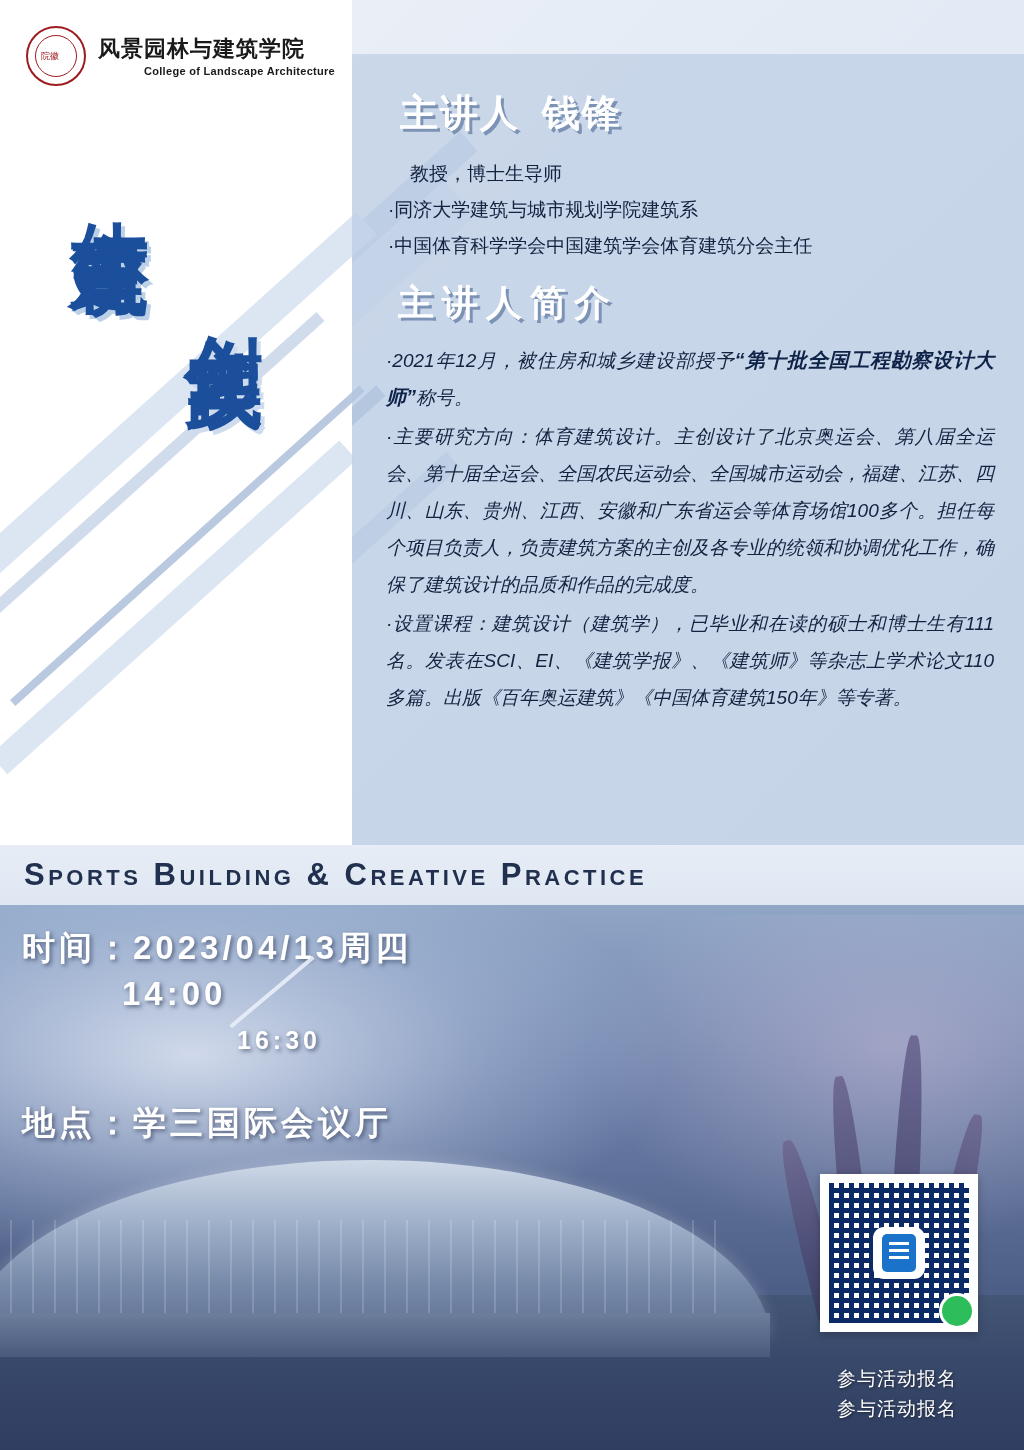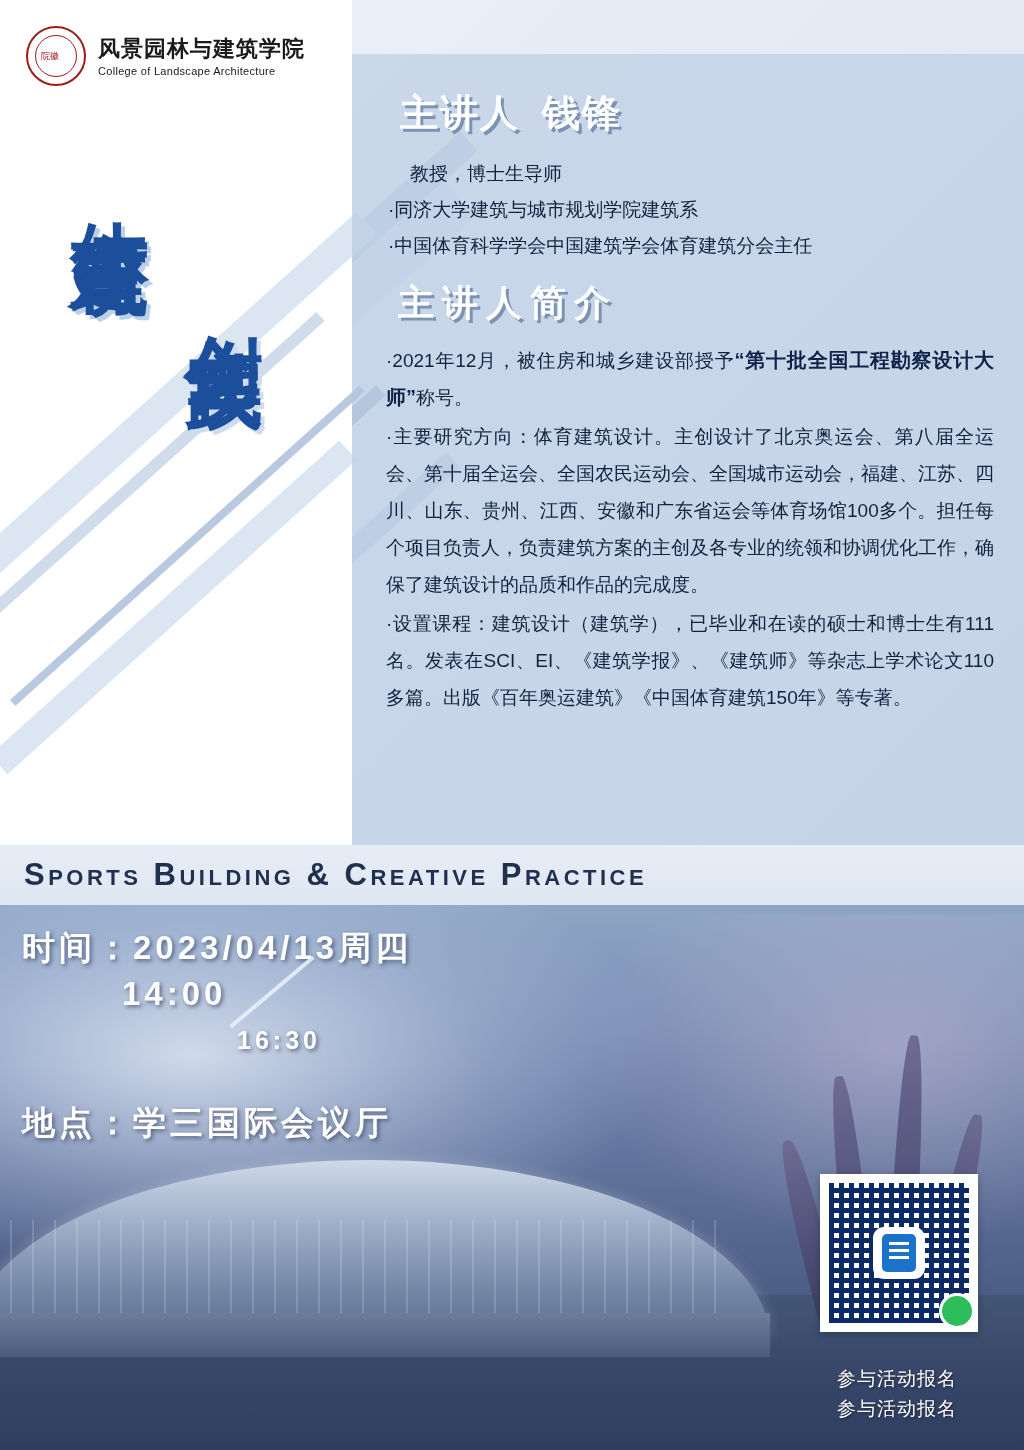--- a/index.html
+++ b/index.html
@@ -42,21 +42,21 @@
   }
   .logo-mark:after{
     content:"";position:absolute;left:7px;top:7px;right:7px;bottom:7px;
     border:1px solid #9d1c20;border-radius:50%;
   }
   .logo-mark span{
     position:absolute;left:0;right:12px;top:50%;transform:translateY(-50%);
     text-align:center;font-size:9px;color:#9d1c20;letter-spacing:0px;line-height:10px;
   }
   .logo-text .cn{font-size:22px;font-weight:bold;color:#1a1a1a;letter-spacing:1px;line-height:26px;}
-  .logo-text .en{font-size:11px;font-weight:normal;color:#1a1a1a;letter-spacing:.3px;margin-top:3px;}
+  .logo-text .en{font-size:11px;font-weight:bold;color:#1a1a1a;letter-spacing:.3px;margin-top:3px;margin-left:46px;}
 
   
   .vtitle{
     position:absolute;writing-mode:vertical-rl;text-orientation:upright;
     font-weight:bold;letter-spacing:6px;
     font-family:"Liberation Sans","DejaVu Sans",sans-serif;
   }
   .vtitle1{
     left:58px;top:160px;font-size:78px;color:#1b4f9c;
     text-shadow:4px 4px 0 #bcd0e8;
@@ -79,21 +79,21 @@
   .h-speaker .name{margin-left:22px;}
   .bul{
     font-size:19px;line-height:34px;color:#13233f;margin:0 0 2px 6px;
   }
   .bul .ind{display:inline-block;margin-left:22px;}
   .h-intro{
     font-size:36px;font-weight:bold;color:#ffffff;letter-spacing:8px;
     text-shadow:3px 3px 0 #7d93b5;margin:16px 0 14px 16px;
   }
   .para{
-    font-size:19px;line-height:37px;color:#13233f;margin:0 0 2px 4px;text-align:justify;
+    font-size:19px;line-height:37px;color:#13233f;margin:0 0 2px 4px;text-align:justify;font-style:italic;
   }
   .para b.em{
     font-weight:bold;color:#0f2348;font-size:20px;
   }
 
   
   .en-band{
     position:absolute;left:0;top:845px;width:1024px;height:66px;
     background:linear-gradient(180deg,#e7edf6 0%,#dde6f2 100%);
   }

